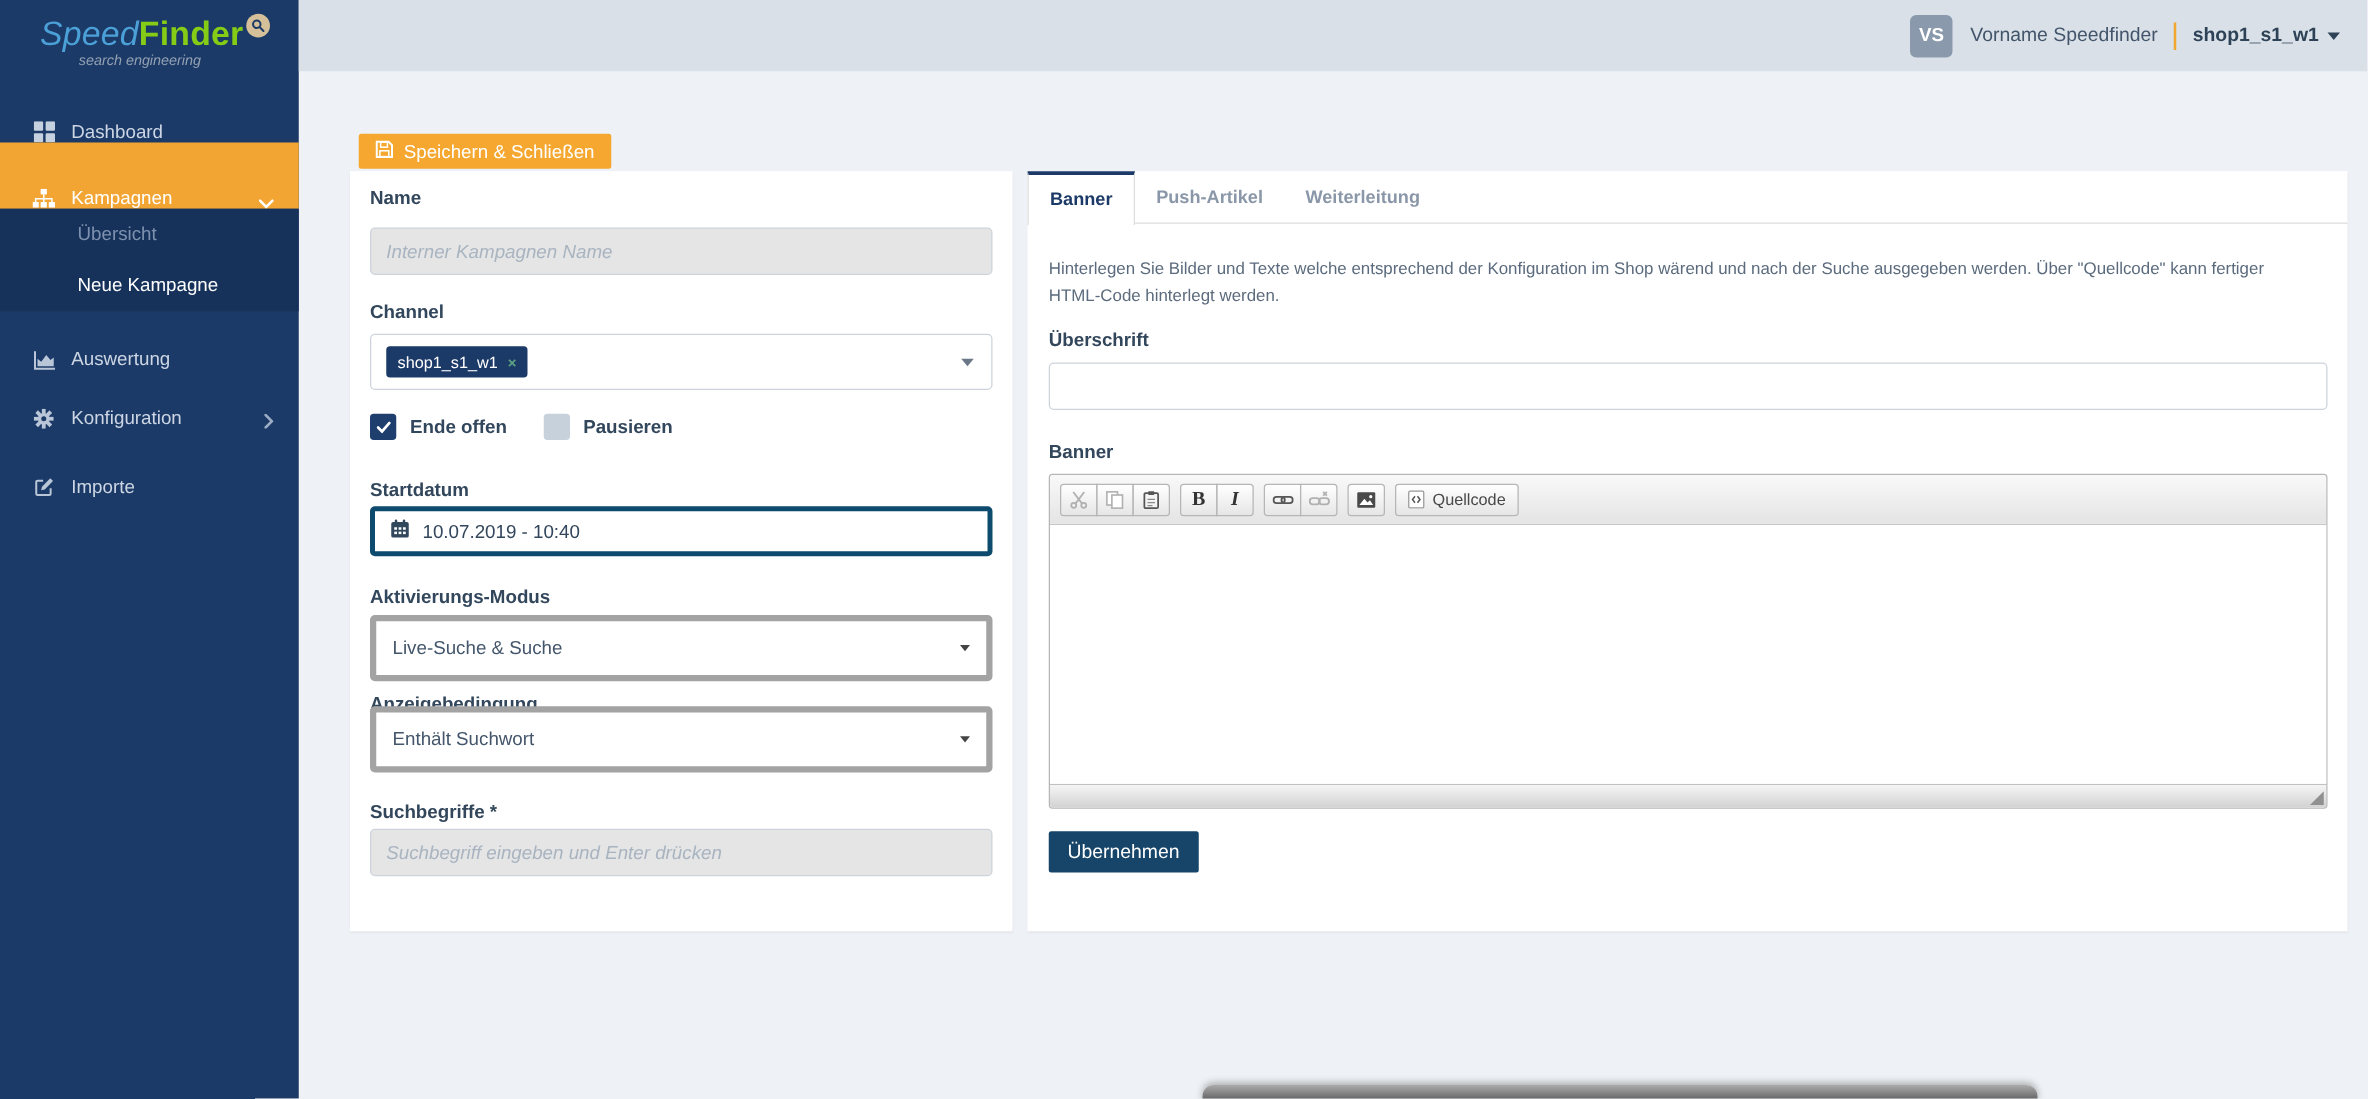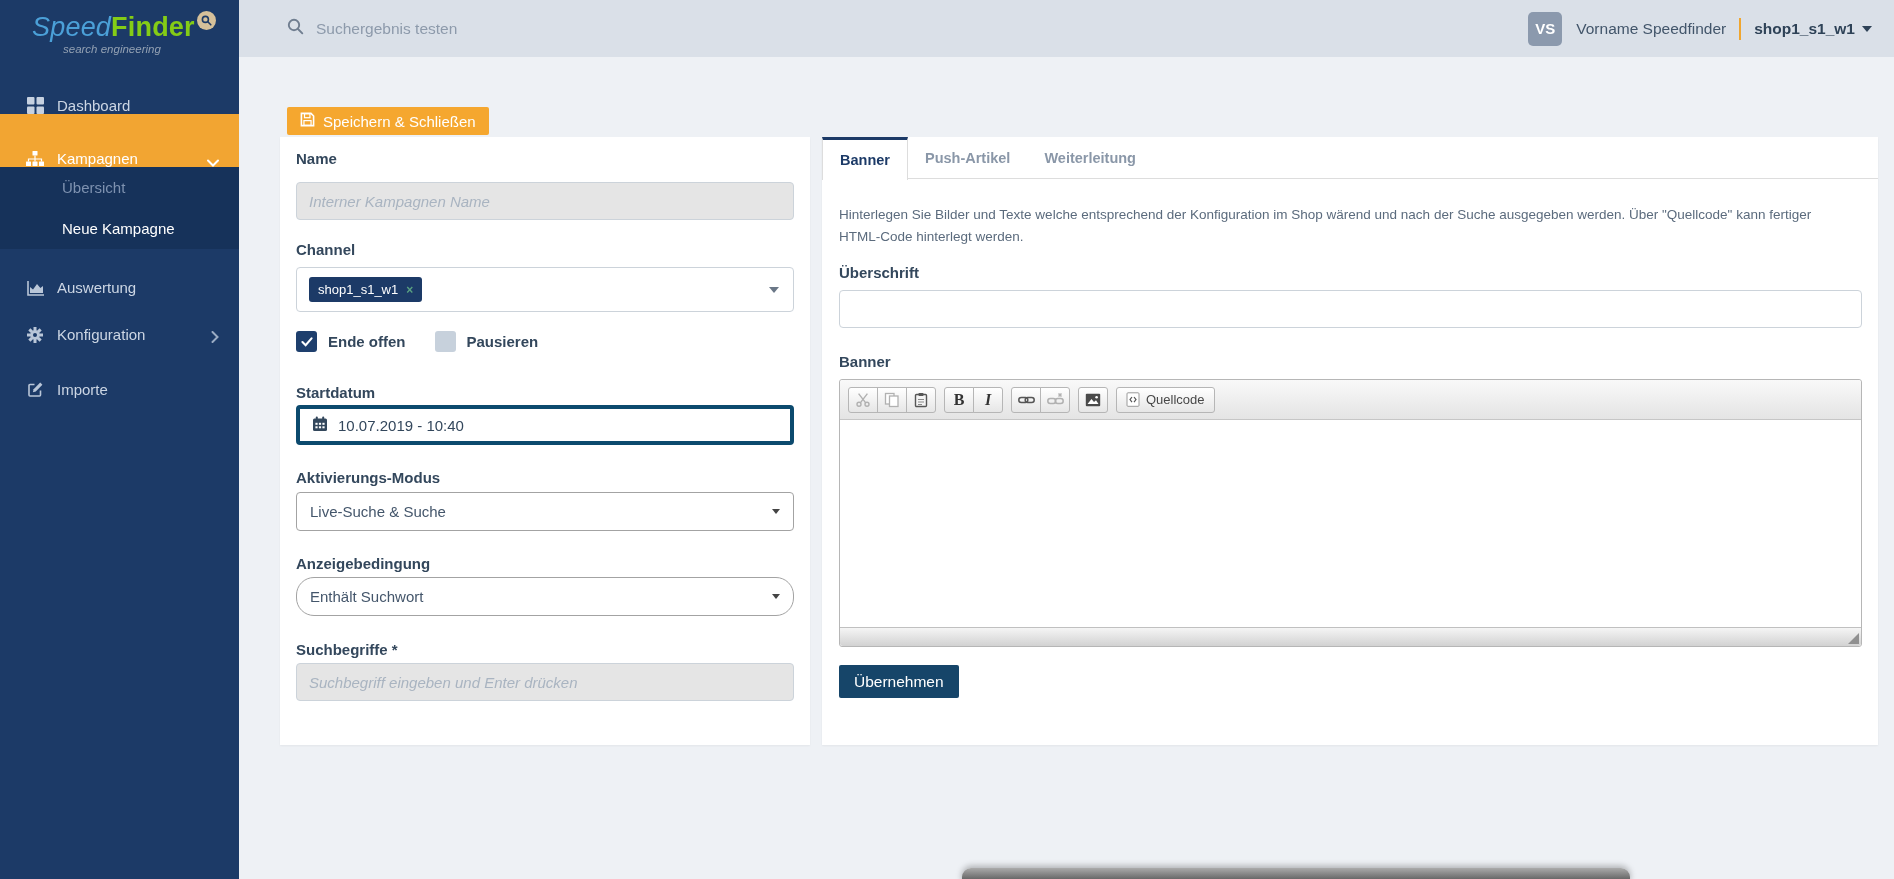--- a/index.html
+++ b/index.html
@@ -72,26 +72,26 @@
   .cbox{width:21px;height:21px;border-radius:3px;display:flex;align-items:center;justify-content:center;cursor:pointer;}
   .cbox.on{background:#1e3f6d;}
   .cbox.off{background:#c7d1dc;}
   .cblabel{font-size:15px;font-weight:700;color:#33475c;margin-left:11px;}
   .cb2{margin-left:29px;}
   .lbl-start{top:247px;}
   .datebox{position:absolute;left:16px;top:268px;width:498px;height:40px;border:4px solid #0c4a6e;
            border-radius:4px;display:flex;align-items:center;padding:0 12px;gap:10px;font-size:15px;
            color:#33475c;cursor:pointer;}
   .lbl-aktiv{top:332px;}
-  .fselect{position:absolute;left:16px;width:498px;height:39px;border:1px solid #a3a3a3;border-radius:4px;
+  .fselect{position:absolute;left:16px;width:498px;height:53px;border:5px solid #a3a3a3;border-radius:4px;
            display:flex;align-items:center;justify-content:space-between;padding:12px 13px;font-size:15px;
            color:#44566b;cursor:pointer;background:#fff;}
   .sel-aktiv{top:355px;}
   .lbl-anzeige{top:418px;}
-  .sel-anzeige{top:440px;border-radius:18px;}
+  .sel-anzeige{top:428px;}
   .tri-sm{width:0;height:0;border-left:4px solid transparent;border-right:4px solid transparent;
           border-top:5px solid #444;}
   .lbl-such{top:504px;}      .in-such{top:526px;}
 
   
   .tabs{position:absolute;left:0;top:0;width:100%;height:42px;border-bottom:1px solid #ddd;display:flex;}
   .tab{height:42px;display:flex;align-items:center;padding:0 17px;font-size:14.5px;font-weight:700;
        color:#8a97a8;cursor:pointer;}
   .tab.active{color:#1c3a67;background:#fff;border-top:3px solid #1c3a67;border-left:1px solid #ddd;
               border-right:1px solid #ddd;height:43px;margin-bottom:-1px;}
@@ -224,29 +224,20 @@
         <svg width="17" height="17" viewBox="0 0 17 17">
             <path d="M13.5 9.5v4.5a1 1 0 0 1-1 1H3a1 1 0 0 1-1-1V4.5a1 1 0 0 1 1-1h4.5" fill="none" stroke="#b9c6d8" stroke-width="1.6"></path>
             <path d="M6.6 8.3 13.2 1.6l2.2 2.2-6.6 6.7-2.9.7z" fill="#b9c6d8"></path>
           </svg>
       </span>
       <span>Importe</span>
     </div>
   </aside>
 
   <header class="topbar">
-    <div class="tsearch">
-      <span>
-        <svg width="17" height="17" viewBox="0 0 17 17">
-            <circle cx="7" cy="7" r="5.2" fill="none" stroke="#707e90" stroke-width="1.9"></circle>
-            <path d="M11 11l4.3 4.3" stroke="#707e90" stroke-width="1.9" stroke-linecap="round"></path>
-          </svg>
-      </span>
-      <input type="text" placeholder="Suchergebnis testen" style="">
-    </div>
     <div class="tuser">
       <div class="avatar">VS</div>
       <span class="uname">Vorname Speedfinder</span>
       <span class="udiv"></span>
       <div class="shop">
         <span>shop1_s1_w1</span>
         <span class="tri"></span>
       </div>
     </div>
   </header>

